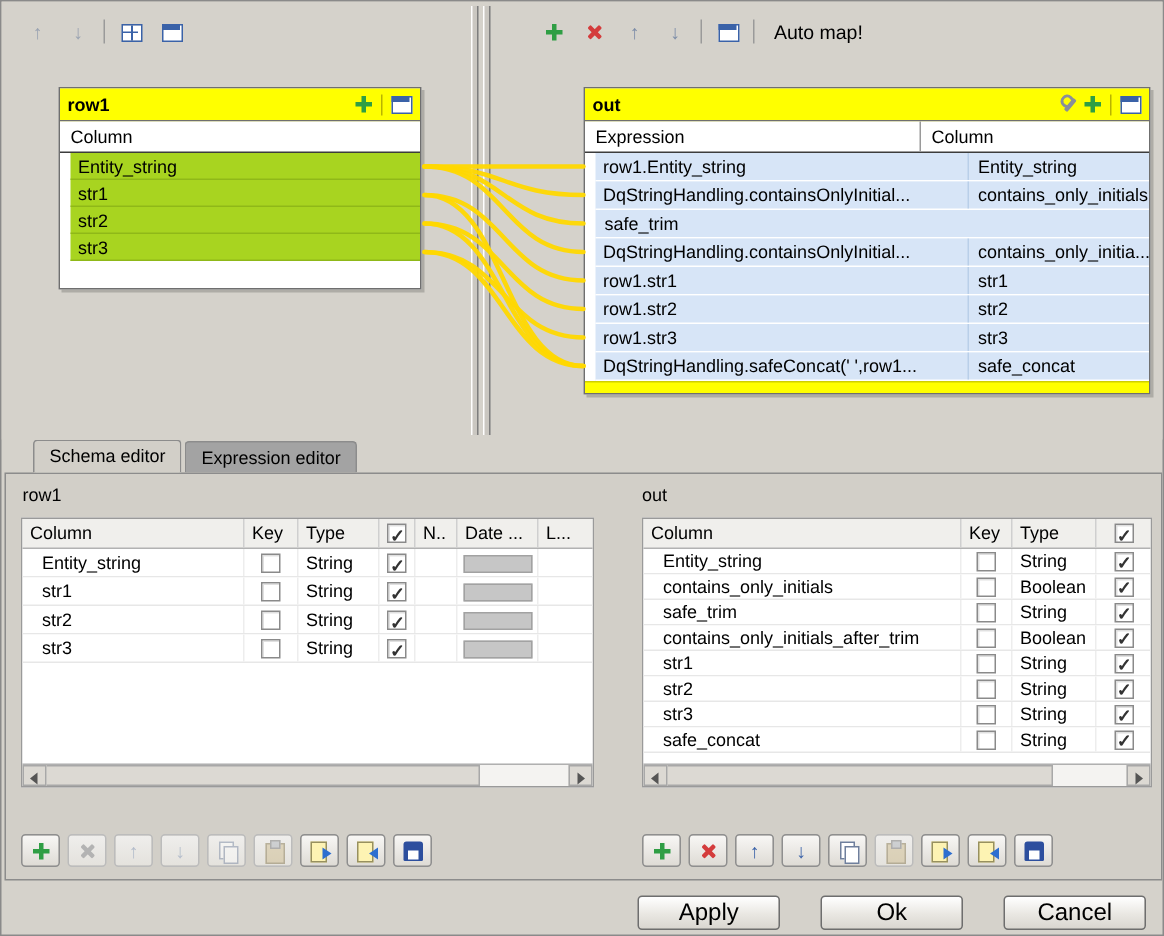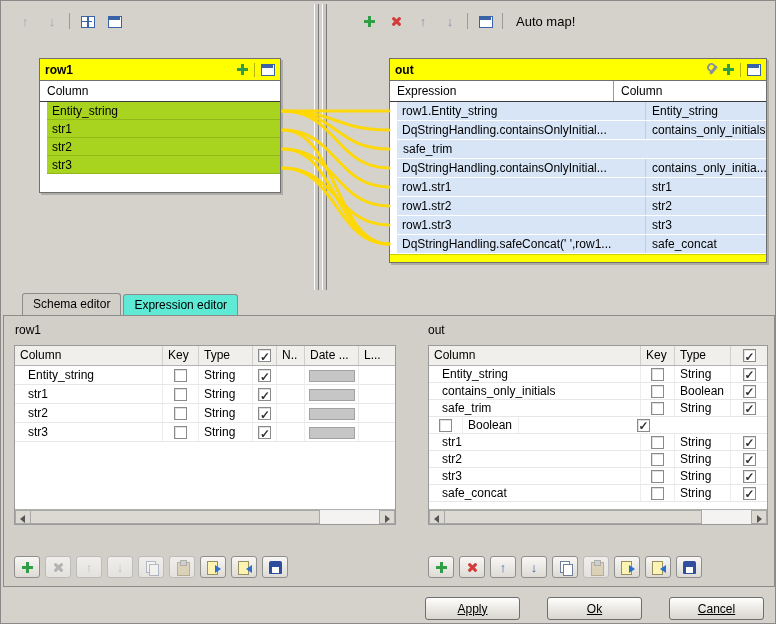--- a/index.html
+++ b/index.html
@@ -69,21 +69,21 @@
   .sash { position:absolute; left:311px; top:3px; width:18px; height:286px; }
   .sash .bar { position:absolute; top:0; bottom:0; width:5px; background:#cac7c1;
                border-left:1px solid #fff; border-right:1px solid #7e7e7e; }
   .sash .bar.b1 { left:2px; } .sash .bar.b2 { left:10px; }
 
   #conn-svg { position:absolute; left:0; top:0; width:776px; height:292px; pointer-events:none; }
   #conn-svg path { fill:none; stroke-width:3; stroke-linecap:round; opacity:.95; }
 
   
   .tabs { position:absolute; left:2px; top:292px; display:flex; align-items:flex-end; height:22px;margin-left:19px; }
-  .tab { height:21px; line-height:20px; padding:0 10px; background:#5eead4;
+  .tab { height:21px; line-height:20px; padding:0 10px; background:#a3a3a3;
          border:1px solid #8c8c8c; border-bottom:none; border-radius:3px 3px 0 0; margin-right:2px; }
   .tab.active { height:22px; background:#d2cfc8; position:relative; z-index:3; }
 
   .panel { position:absolute; left:2px; top:314px; width:772px; height:272px;
            background:#d2cfc8; border:1px solid #8c8c8c; }
   .grp-label { position:absolute; top:7px; font-size:12px; }
   .gl-left { left:11px; } .gl-right { left:424px; }
 
   .schema { position:absolute; top:29px; height:180px; background:#fff; border:1px solid #9a9a9a;
             display:flex; flex-direction:column; }
@@ -120,21 +120,21 @@
 
   .btnbar { position:absolute; top:240px; display:flex; gap:5px; }
   .bb-left { left:10px; } .bb-right { left:424px; }
   .sbtnb { width:26px; height:22px; display:inline-flex; align-items:center; justify-content:center;
            border:1px solid #8f8f8f; border-radius:3px; background:linear-gradient(#f8f7f5,#dedbd5); }
   .sbtnb.dis { border-color:#bcbcbc; background:linear-gradient(#efeeec,#e4e2dd); }
 
   .dlg { position:absolute; top:596px; right:11px; display:flex; gap:27px; }
   .dlgbtn { width:95px; height:23px; display:flex; align-items:center; justify-content:center;
             border:1px solid #6e6e6e; border-radius:3px;
-            background:linear-gradient(#ffffff,#e9e7e2 55%,#d9d6d0); font-size:12px;text-decoration:underline; }
+            background:linear-gradient(#ffffff,#e9e7e2 55%,#d9d6d0); font-size:16px; }
 </style>
 </head>
 <body>
 
 <div class="window">
 
   <div class="mapper">
 
     <div class="tb tb-left">
       <span class="tbtn">
@@ -390,20 +390,21 @@
         <div class="rw-col name-cell">safe_trim</div>
         <div class="rw-key cell-cb">
             <span class="cb"></span>
           </div>
         <div class="rw-typ">String</div>
         <div class="rw-chk cell-cb">
             <span class="cb checked"></span>
           </div>
       </div>
       <div class="srow">
+        <div class="rw-col name-cell">contains_only_initials_after_trim</div>
         <div class="rw-key cell-cb">
             <span class="cb"></span>
           </div>
         <div class="rw-typ">Boolean</div>
         <div class="rw-chk cell-cb">
             <span class="cb checked"></span>
           </div>
       </div>
       <div class="srow">
         <div class="rw-col name-cell">str1</div>

